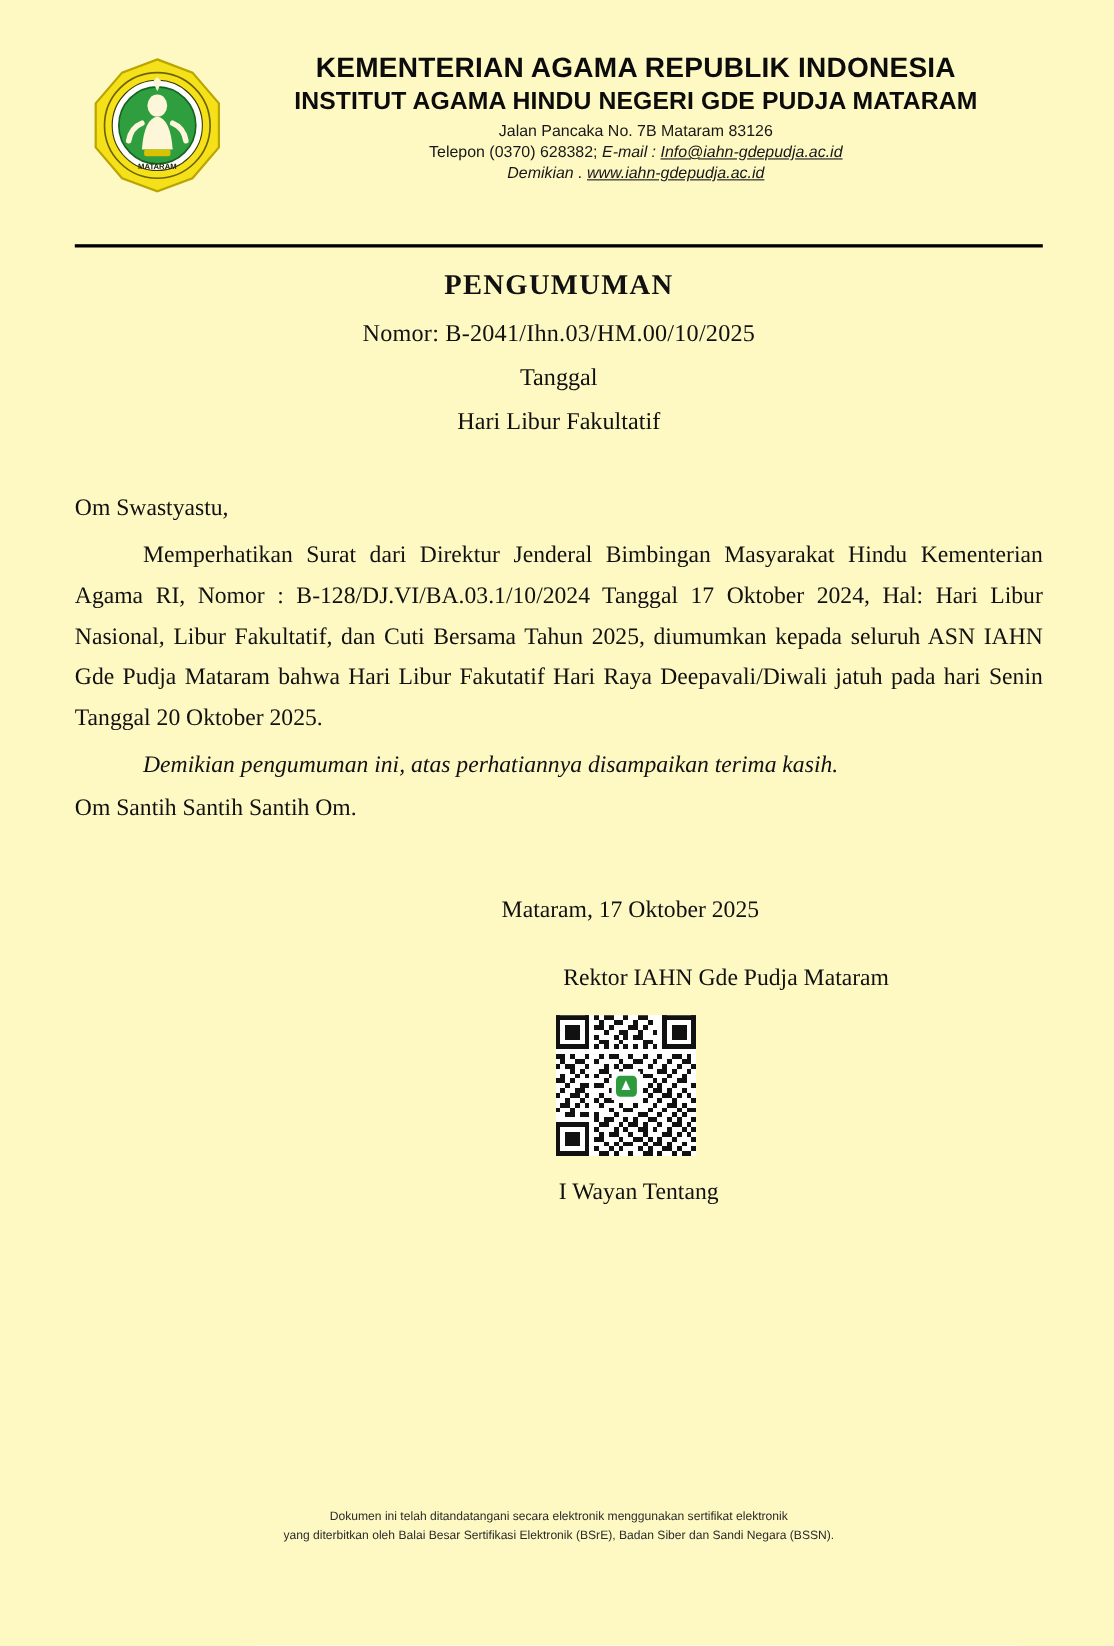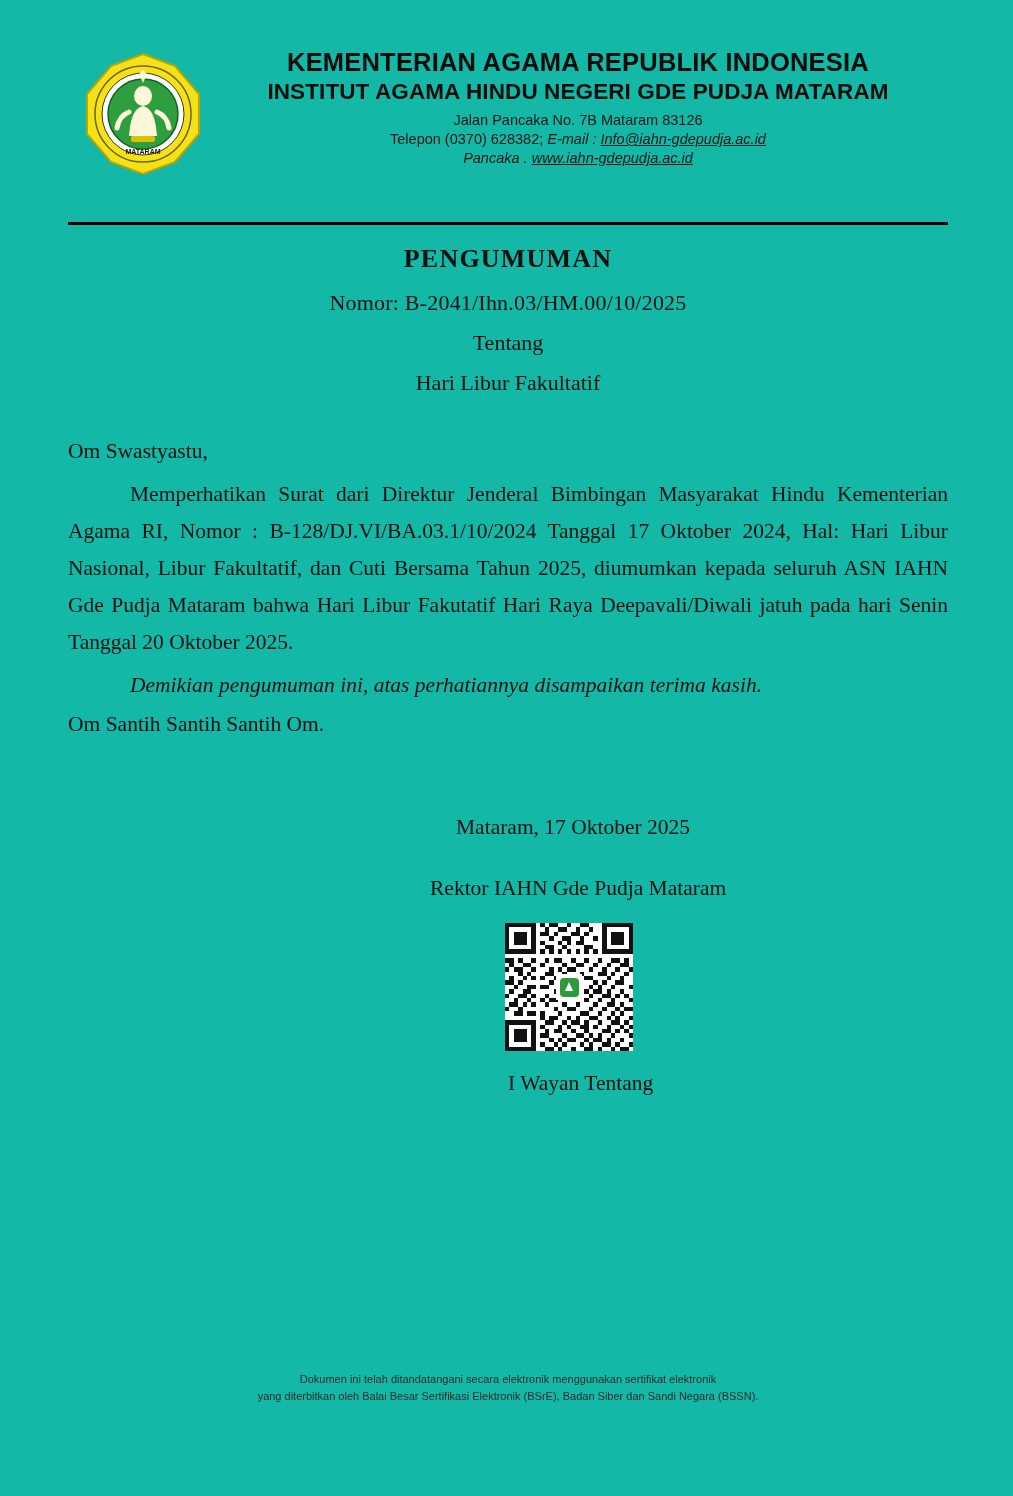--- a/index.html
+++ b/index.html
@@ -12,21 +12,21 @@
     height: 1496px;
     position: relative;
     font-family: "Liberation Serif", serif;
     color: #111111;
     overflow: hidden;
   }
 
   .page {
     position: absolute;
     inset: 0;
-    background: #14b8a6;
+    background: #fef9c3;
   }
 
   
   .letterhead {
     position: absolute;
     top: 48px;
     left: 68px;
     width: 880px;
     display: flex;
     align-items: flex-start;
@@ -126,21 +126,21 @@
     margin-top: 14px;
   }
   .doc-subject {
     font-size: 22px;
     margin-top: 14px;
   }
 
   
   .body-block {
     position: absolute;
-    top: 433px;
+    top: 443px;
     left: 68px;
     width: 880px;
     font-size: 21.5px;
     line-height: 1.72;
   }
   .greeting { margin: 0 0 6px 0; }
   .para-justified {
     margin: 0;
     text-align: justify;
     text-justify: inter-word;
@@ -157,21 +157,21 @@
   
   .sign-block {
     position: absolute;
     top: 815px;
     left: 430px;
     width: 520px;
     text-align: left;
     font-size: 21.5px;
   }
   .sign-place { margin-left: 26px; }
-  .sign-role { margin-top: 36px; }
+  .sign-role { margin-top: 36px; margin-left: 82px; }
 
   .qr-wrap {
     margin-top: 22px;
     margin-left: 75px;
     width: 128px;
     height: 128px;
     position: relative;
   }
   .qr-wrap svg { display: block; }
   .qr-center {
@@ -256,32 +256,32 @@
     <div class="head-text">
       <div class="head-line1">KEMENTERIAN AGAMA REPUBLIK INDONESIA</div>
       <div class="head-line2">INSTITUT AGAMA HINDU NEGERI GDE PUDJA MATARAM</div>
       <div class="head-line3">Jalan Pancaka No. 7B Mataram 83126</div>
       <div class="head-line4">
         <span>Telepon (0370) 628382;</span>
         <span class="em">E-mail :</span>
         <span class="underline">Info@iahn-gdepudja.ac.id</span>
       </div>
       <div class="head-line5">
-        <span>Pancaka .</span>
+        <span>Demikian .</span>
         <span class="underline">www.iahn-gdepudja.ac.id</span>
       </div>
     </div>
   </div>
 
   <div class="rule"></div>
 
   <div class="title-block">
     <div class="doc-title">PENGUMUMAN</div>
     <div class="doc-number">Nomor: B-2041/Ihn.03/HM.00/10/2025</div>
-    <div class="doc-about">Tentang</div>
+    <div class="doc-about">Tanggal</div>
     <div class="doc-subject">Hari Libur Fakultatif</div>
   </div>
 
   <div class="body-block">
     <p class="greeting">Om Swastyastu,</p>
     <p class="para-justified"><span>Memperhatikan Surat dari  Direktur Jenderal Bimbingan Masyarakat Hindu Kementerian Agama RI,  Nomor : B-128/DJ.VI/BA.03.1/10/2024 Tanggal 17 Oktober 2024, Hal: Hari Libur Nasional, Libur Fakultatif, dan Cuti Bersama Tahun 2025,   diumumkan kepada seluruh ASN IAHN Gde Pudja Mataram bahwa Hari Libur Fakutatif Hari Raya Deepavali/Diwali  jatuh pada hari Senin Tanggal </span><b>20 Oktober 2025.</b></p>
     <p class="para-second">Demikian pengumuman ini, atas perhatiannya disampaikan terima kasih.</p>
     <p class="closing">Om Santih Santih Santih Om.</p>
   </div>
 

